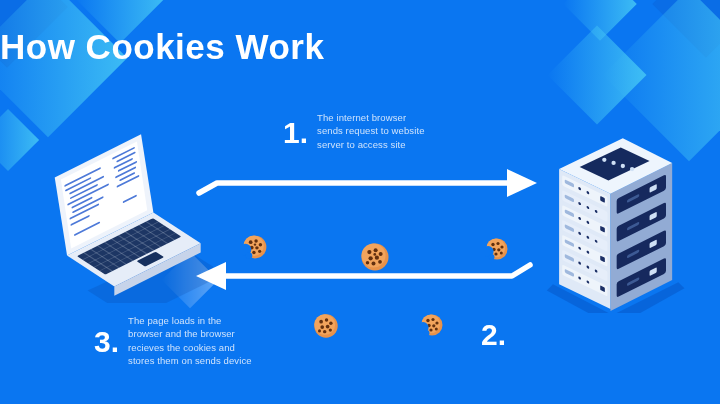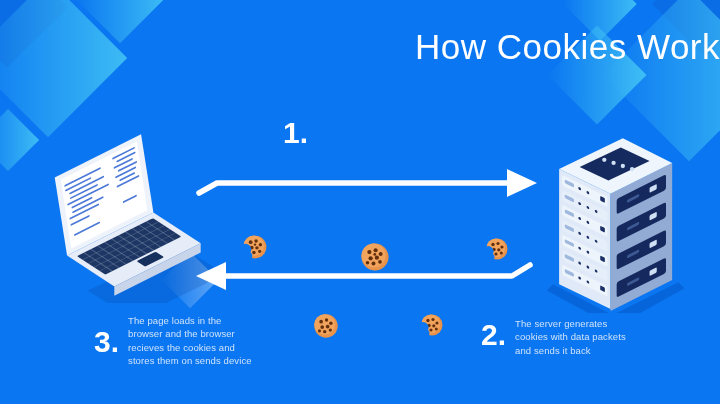--- a/index.html
+++ b/index.html
@@ -28,22 +28,22 @@
   .d2{left:-14px;top:118px;width:44px;height:44px;}
   .d3{left:88px;top:-34px;width:64px;height:64px;}
   .d4{left:628px;top:14px;width:122px;height:122px;}
   .d5{left:562px;top:40px;width:70px;height:70px;}
   .d6{left:574px;top:-22px;width:52px;height:52px;}
   .d7{left:170px;top:260px;width:40px;height:40px;}
   .dd1{left:-36px;top:-36px;width:86px;height:86px;}
   .dd2{left:668px;top:-34px;width:76px;height:76px;}
   
   .title{
-    position:absolute;left:0;right:0;top:27px;margin:0;text-align:right;
-    color:var(--white);font-size:35px;font-weight:400;letter-spacing:.5px;
+    position:absolute;left:0;right:0;top:27px;margin:0;text-align:left;
+    color:var(--white);font-size:35px;font-weight:700;letter-spacing:.5px;
   }
   
   .laptop{position:absolute;left:28px;top:128px;}
   .server{position:absolute;left:528px;top:128px;}
   .arrows{position:absolute;left:0;top:0;pointer-events:none;}
   .cookie{position:absolute;}
   .bite{fill:var(--background);}
   .chip{fill:var(--cookie-chip);}
   
   .step{position:absolute;display:flex;gap:9px;}
@@ -280,27 +280,27 @@
       <circle class="chip" cx="9" cy="12.5" r="1.7"></circle>
     <circle class="chip" cx="13.8" cy="12.8" r="1.6"></circle>
       <circle class="chip" cx="16.3" cy="16" r="1.5"></circle>
     <circle class="chip" cx="11" cy="17" r="1.6"></circle>
     <circle class="bite" cx="3.2" cy="14.5" r="5.4"></circle>
       <circle class="bite" cx="6.5" cy="20" r="3"></circle>
   </svg>
 
   <div class="step step-1">
     <span class="num">1.</span>
+    <p class="txt">The internet browser
+sends request to website
+server to access site</p>
   </div>
 
   <div class="step step-2">
     <span class="num">2.</span>
-    <p class="txt">The server generates
-cookies with data packets
-and sends it back</p>
   </div>
 
   <div class="step step-3">
     <span class="num">3.</span>
     <p class="txt">The page loads in the
 browser and the browser
 recieves the cookies and
 stores them on sends device</p>
   </div>
 

